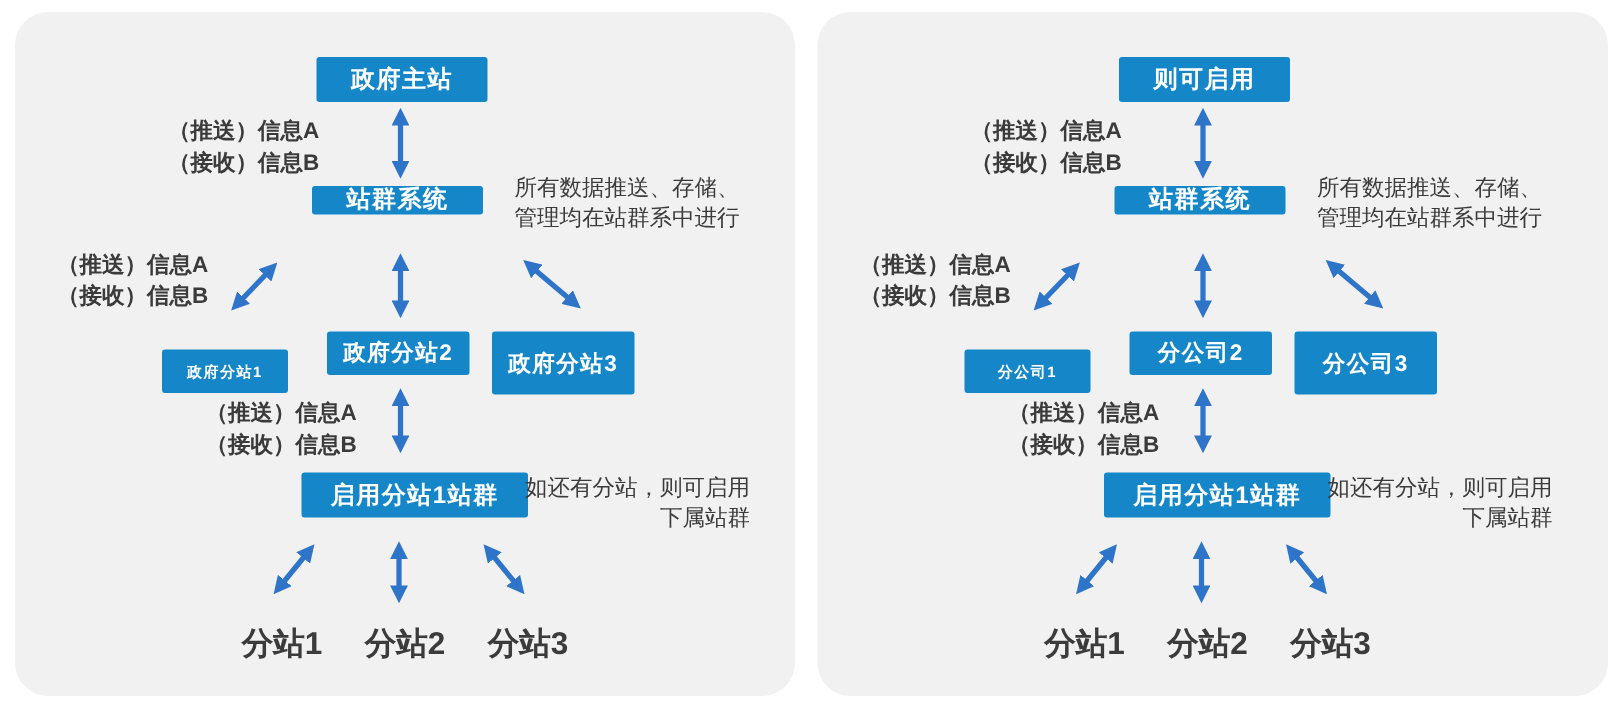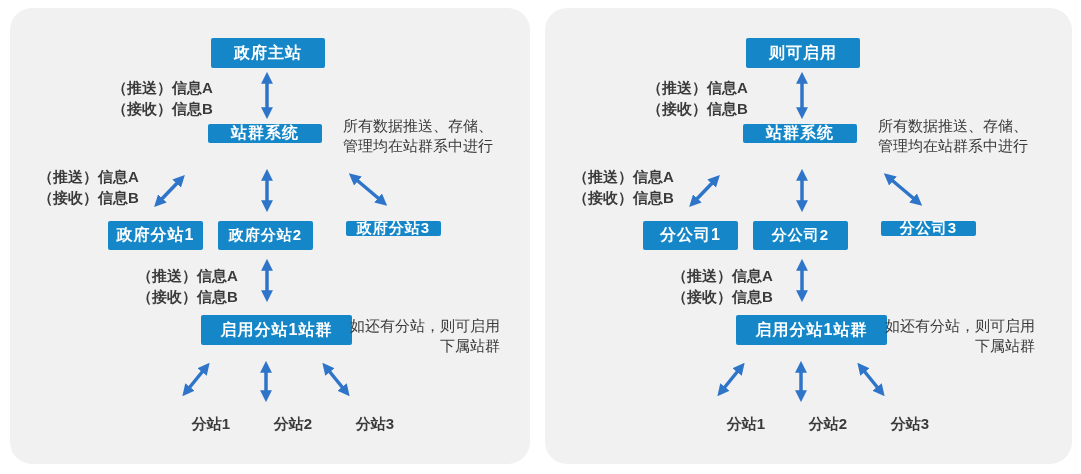--- a/index.html
+++ b/index.html
@@ -24,43 +24,43 @@
   .box {
     position:absolute;
     background:var(--box-blue,#1587c8);
     color:var(--box-text,#ffffff);
     font-weight:bold; font-size:16px; letter-spacing:1px;
     display:flex; align-items:center; justify-content:center;
     border-radius:2px; white-space:nowrap;
   }
   .box-main    { left:201px; top:30px;  width:114px; height:30px; }
   .box-hub     { left:198px; top:116px; width:114px; height:19px; }
-  .box-branch1 { left:98px;  top:213px; width:95px;  height:29px; font-size:16px; }
+  .box-branch1 { left:98px;  top:225px; width:84px;  height:29px; font-size:10px; }
   .box-branch2 { left:208px; top:213px; width:95px;  height:29px; font-size:15px;text-align:right; }
-  .box-branch3 { left:336px; top:213px; width:95px;  height:15px; font-size:15px;text-align:center; }
+  .box-branch3 { left:318px; top:213px; width:95px;  height:42px; font-size:15px;text-align:center; }
   .box-subhub  { left:191px; top:307px; width:151px; height:30px; }
 
   .io {
     position:absolute; color:var(--text-dark,#3b3b3b);
     font-weight:bold; font-size:15px; line-height:21px; white-space:nowrap;
   }
   .io-top { left:102px; top:69px;  }
   .io-mid { left:28px;  top:158px; }
   .io-low { left:127px; top:257px; }
 
   .note {
     position:absolute; color:var(--text-dark,#3b3b3b);
     font-weight:normal; font-size:15px; line-height:20px; white-space:nowrap;text-align:right;
   }
   .note-hub    { left:333px; top:108px; }
   .note-subhub { left:340px; top:308px; }
 
   .sublabel {
-    position:absolute; top:407px; width:84px; text-align:right;
-    color:var(--text-dark,#3b3b3b); font-weight:bold; font-size:15px;
+    position:absolute; top:407px; width:84px; text-align:center;
+    color:var(--text-dark,#3b3b3b); font-weight:bold; font-size:21px;
     white-space:nowrap;
   }
   .sub1 { left:136px; }
   .sub2 { left:218px; }
   .sub3 { left:300px; }
 </style>
 </head>
 <body>
 
 <div class="canvas">

